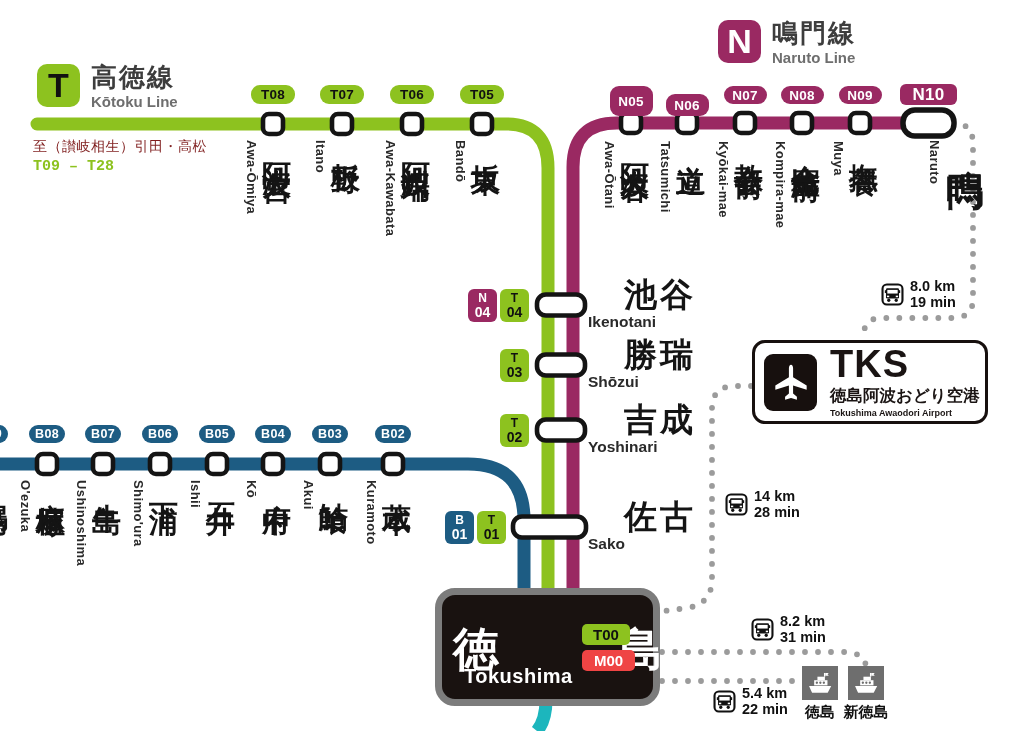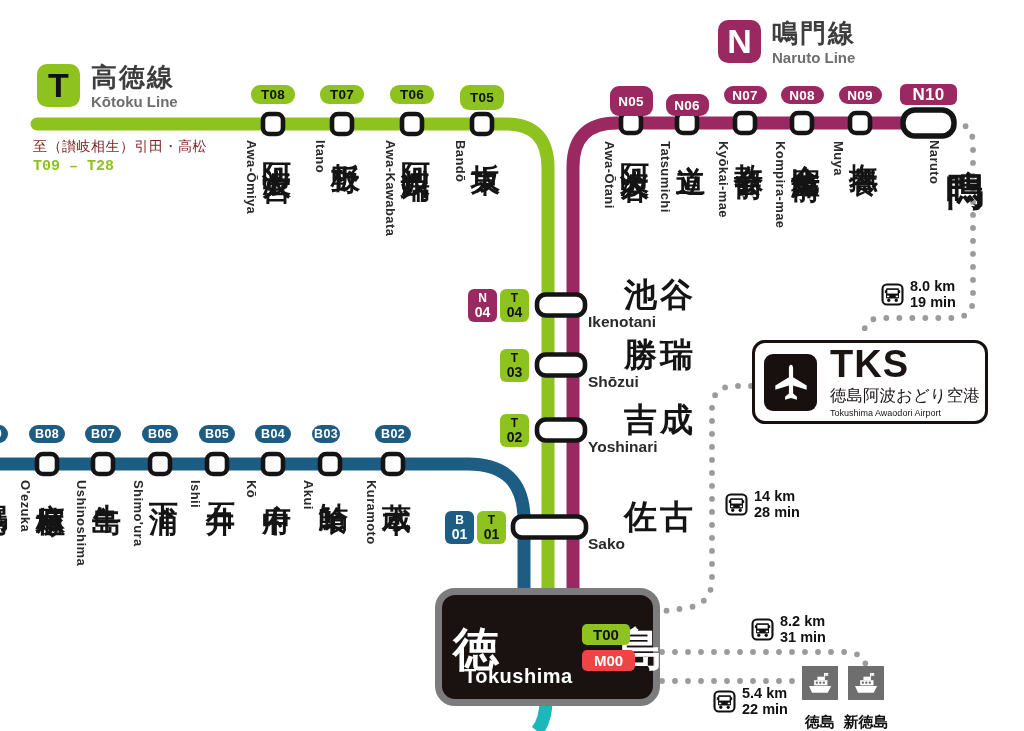--- a/index.html
+++ b/index.html
@@ -47,31 +47,31 @@
   .hub-badge{position:absolute;display:flex;align-items:center;justify-content:center;
              font-size:15px;font-weight:bold;border-radius:5px;}
   .hub-badge.t00{left:140px;top:29px;width:48px;height:21px;}
   .hub-badge.m00{left:140px;top:55px;width:53px;height:21px;}
 
   
   .tks{position:absolute;left:752px;top:340px;width:236px;height:84px;box-sizing:border-box;background:#fff;
        border:3.5px solid #17100e;border-radius:13px;display:flex;align-items:center;gap:13px;padding-left:9px;}
   .tks-plane{width:53px;height:57px;background:#17100e;border-radius:9px;display:flex;align-items:center;justify-content:center;}
   .tks-code{font-size:38px;font-weight:800;color:#1a1413;line-height:.95;letter-spacing:1px;}
-  .tks-ja{font-size:16.5px;font-weight:normal;color:#1a1413;margin-top:2px;white-space:nowrap;}
-  .tks-en{font-size:9px;font-weight:normal;color:#1a1413;margin-top:1px;white-space:nowrap;}
+  .tks-ja{font-size:16.5px;font-weight:bold;color:#1a1413;margin-top:2px;white-space:nowrap;}
+  .tks-en{font-size:9px;font-weight:bold;color:#1a1413;margin-top:1px;white-space:nowrap;}
 
   
   .transfer{position:absolute;display:flex;gap:6px;align-items:center;}
   .tinfo{font-size:14.5px;font-weight:bold;color:#111;line-height:15.5px;white-space:nowrap;}
 
   
   .port{position:absolute;display:flex;flex-direction:column;align-items:center;width:36px;}
   .pico{width:36px;height:34px;background:#6e6e6e;display:flex;align-items:center;justify-content:center;}
-  .plabel{font-size:15px;font-weight:bold;color:#111;margin-top:13px;white-space:nowrap;}
+  .plabel{font-size:15px;font-weight:bold;color:#111;margin-top:3px;white-space:nowrap;}
 </style>
 </head>
 <body>
 
 <div class="stage" id="stage">
 
   <svg class="art" width="1024" height="731" viewBox="0 0 1024 731">
     <defs>
       <symbol id="bus" viewBox="0 0 24 24">
         <rect x="1.6" y="1.6" width="20.8" height="20.8" rx="4.5" fill="#fff" stroke="#111" stroke-width="2.2"></rect>
@@ -238,21 +238,21 @@
     <div class="badge" style="left: 320px; top: 85px; width: 44px; height: 19px; font-size: 13.5px; background: rgb(141, 194, 31); color: rgb(17, 17, 17);">T07</div>
     <div class="vname" style="left: 311px; top: 140px; width: 50px;">
       <span class="ja">板野</span>
       <span class="en">Itano</span>
     </div>
     <div class="badge" style="left: 390px; top: 85px; width: 44px; height: 19px; font-size: 13.5px; background: rgb(141, 194, 31); color: rgb(17, 17, 17);">T06</div>
     <div class="vname" style="left: 381px; top: 140px; width: 50px;">
       <span class="ja">阿波川端</span>
       <span class="en">Awa-Kawabata</span>
     </div>
-    <div class="badge" style="left: 460px; top: 85px; width: 44px; height: 25px; font-size: 13.5px; background: rgb(141, 194, 31); color: rgb(17, 17, 17);">T05</div>
+    <div class="badge" style="left: 460px; top: 85px; width: 44px; height: 19px; font-size: 13.5px; background: rgb(141, 194, 31); color: rgb(17, 17, 17);">T05</div>
     <div class="vname" style="left: 451px; top: 140px; width: 50px;">
       <span class="ja">坂東</span>
       <span class="en">Bandō</span>
     </div>
     <div class="badge" style="left: 609.5px; top: 86px; width: 43px; height: 30px; font-size: 13.5px; background: rgb(154, 41, 98); color: rgb(255, 255, 255);">N05</div>
     <div class="vname" style="left: 600px; top: 141px; width: 50px;">
       <span class="ja">阿波大谷</span>
       <span class="en">Awa-Ōtani</span>
     </div>
     <div class="badge" style="left: 665.5px; top: 86px; width: 43px; height: 22px; font-size: 13.5px; background: rgb(154, 41, 98); color: rgb(255, 255, 255); margin-top: 8px;">N06</div>
@@ -298,21 +298,21 @@
     <div class="badge" style="left: 199px; top: 425px; width: 36px; height: 18px; font-size: 12.5px; background: rgb(29, 92, 131); color: rgb(255, 255, 255);">B05</div>
     <div class="vname" style="left: 186px; top: 480px; width: 50px;">
       <span class="ja">石井</span>
       <span class="en">Ishii</span>
     </div>
     <div class="badge" style="left: 255px; top: 425px; width: 36px; height: 18px; font-size: 12.5px; background: rgb(29, 92, 131); color: rgb(255, 255, 255);">B04</div>
     <div class="vname" style="left: 242px; top: 480px; width: 50px;">
       <span class="ja">府中</span>
       <span class="en">Kō</span>
     </div>
-    <div class="badge" style="left: 312px; top: 425px; width: 28px; height: 18px; font-size: 12.5px; background: rgb(29, 92, 131); color: rgb(255, 255, 255);">B03</div>
+    <div class="badge" style="left: 312px; top: 425px; width: 36px; height: 18px; font-size: 12.5px; background: rgb(29, 92, 131); color: rgb(255, 255, 255);">B03</div>
     <div class="vname" style="left: 299px; top: 480px; width: 50px;">
       <span class="ja">鮎喰</span>
       <span class="en">Akui</span>
     </div>
     <div class="badge" style="left: 375px; top: 425px; width: 36px; height: 18px; font-size: 12.5px; background: rgb(29, 92, 131); color: rgb(255, 255, 255);">B02</div>
     <div class="vname" style="left: 362px; top: 480px; width: 50px;">
       <span class="ja">蔵本</span>
       <span class="en">Kuramoto</span>
     </div>
     <div class="badge" style="left: 900px; top: 84px; width: 57px; height: 21px; font-size: 17px; background: rgb(154, 41, 98); color: rgb(255, 255, 255); border-radius: 6px;">N10</div>

